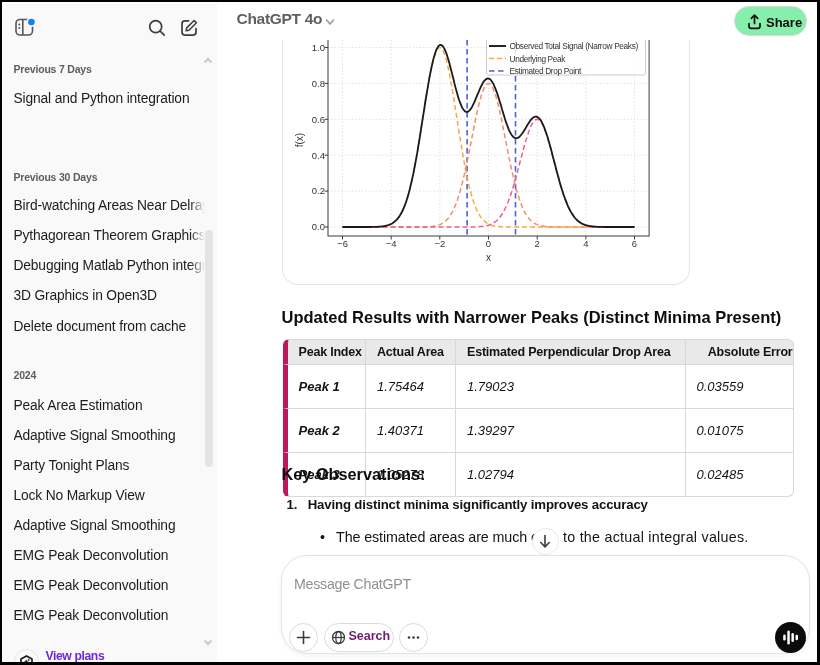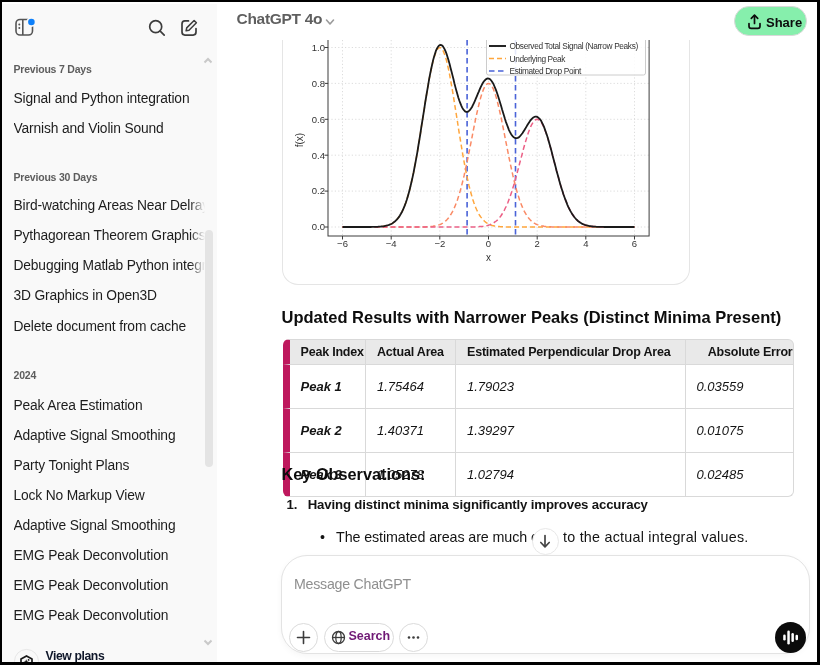--- a/index.html
+++ b/index.html
@@ -7,21 +7,21 @@
 .shead { position:absolute; left:13.5px; font-size:10.5px; font-weight:700; color:#5d5d5d; letter-spacing:-0.2px; }
 .sitem { position:absolute; left:13.5px; font-size:13.8px; letter-spacing:-0.15px; color:#1d1d1d; white-space:nowrap; max-width:193px; overflow:hidden; }
 .sfade { width:193px; -webkit-mask-image:linear-gradient(90deg,#000 176px,rgba(0,0,0,0) 191px); mask-image:linear-gradient(90deg,#000 176px,rgba(0,0,0,0) 191px); }
 .abs { position:absolute; }
 #topbar { position:absolute; left:217px; top:0; width:603px; height:40px; background:#fff; z-index:5; }
 #card { position:absolute; left:281.5px; top:36px; width:408px; height:248.5px; background:#fff; border:1px solid #e5e5e5; border-top:none; border-radius:0 0 16px 16px; }
 table { border-collapse:separate; border-spacing:0; position:absolute; left:282.5px; top:339px; width:511px; font-size:13px; color:#141414; }
 th,td { border-bottom:1px solid #d9d9d9; border-right:1px solid #d9d9d9; padding:0 0 0 11px; text-align:left; white-space:nowrap; }
 th { background:#e9e9e9; font-weight:700; height:26px; font-size:12.5px; letter-spacing:-0.2px; }
 td { height:44px;font-style:italic; }
-th:first-child, td:first-child { border-left:7px solid #be185d; }
+th:first-child, td:first-child { border-left:5px solid #be185d; }
 tr:first-child th { border-top:1px solid #d9d9d9; }
 tr:first-child th:first-child { border-top-left-radius:6px; }
 tr:first-child th:last-child { border-top-right-radius:6px;text-align:right; }
 tr:last-child td:first-child { border-bottom-left-radius:6px; }
 tr:last-child td:last-child { border-bottom-right-radius:6px; }
 td.b { font-weight:700; }
 </style></head><body>
 <div id="sidebar">
 <svg class="abs" style="left:14px;top:13px" width="22" height="22" viewBox="0 0 22 22">
 <rect x="2" y="2.5" width="16.5" height="15.5" rx="4" fill="none" stroke="#555" stroke-width="1.6"></rect>
@@ -34,21 +34,20 @@
 <svg class="abs" style="left:147px;top:14px" width="20" height="20" viewBox="0 0 20 20">
 <circle cx="8.7" cy="8.7" r="6" fill="none" stroke="#3d3d3d" stroke-width="1.7"></circle>
 <line x1="13.2" y1="13.2" x2="17.2" y2="17.2" stroke="#3d3d3d" stroke-width="1.7" stroke-linecap="round"></line>
 </svg>
 <svg class="abs" style="left:179px;top:14px" width="20" height="20" viewBox="0 0 20 20">
 <path d="M9.5 2.9 H5.9 C3.8 2.9 3 3.7 3 5.9 V14.1 C3 16.3 3.8 17.1 5.9 17.1 H14.1 C16.2 17.1 17 16.3 17 14.1 V10.5" fill="none" stroke="#3d3d3d" stroke-width="1.7" stroke-linecap="round"></path>
 <path d="M15.1 2.5 L17.4 4.8 L10 12.2 L7.1 12.8 L7.7 9.9 Z" fill="none" stroke="#3d3d3d" stroke-width="1.5" stroke-linejoin="round"></path>
 </svg>
 <div class="shead" style="top:58.5px">Previous 7 Days</div>
 <div class="sitem" style="top:87px">Signal and Python integration</div>
-<div class="sitem" style="top:117px">Varnish and Violin Sound</div>
 <div class="shead" style="top:166.5px">Previous 30 Days</div>
 <div class="sitem sfade" style="top:194px">Bird-watching Areas Near Delray</div>
 <div class="sitem sfade" style="top:224px">Pythagorean Theorem Graphics</div>
 <div class="sitem sfade" style="top:254px">Debugging Matlab Python integrat</div>
 <div class="sitem" style="top:284px">3D Graphics in Open3D</div>
 <div class="sitem" style="top:314.5px">Delete document from cache</div>
 <div class="shead" style="top:365px">2024</div>
 <div class="sitem" style="top:394px">Peak Area Estimation</div>
 <div class="sitem" style="top:424px">Adaptive Signal Smoothing</div>
 <div class="sitem" style="top:454px">Party Tonight Plans</div>
@@ -63,21 +62,21 @@
 <div class="abs" style="left:204.5px;top:226px;width:8.5px;height:237px;background:#e4e4e4;border-radius:4.25px"></div>
 <svg class="abs" style="left:202px;top:633px" width="12" height="10" viewBox="0 0 12 10">
       <path d="M2.5 3.5 L6 7 L9.5 3.5" fill="none" stroke="#c9c9c9" stroke-width="2"></path>
     </svg>
 <div class="abs" style="left:14px;top:645px;width:24.5px;height:24.5px;border:1px solid #e7e7e7;border-radius:50%;background:#f9f9f9"></div>
 <svg class="abs" style="left:20px;top:651px" width="13" height="14" viewBox="0 0 13 14">
 <path d="M6.5 0.9 L12 4 V10 L6.5 13.1 L1 10 V4 Z" fill="none" stroke="#1a1a1a" stroke-width="1.7" stroke-linejoin="round"></path>
 <path d="M6.2 4.2 L7 6.2 L9 7 L7 7.8 L6.2 9.8 L5.4 7.8 L3.4 7 L5.4 6.2 Z" fill="#1a1a1a"></path>
 <circle cx="8.6" cy="4.9" r="0.9" fill="#1a1a1a"></circle>
 </svg>
-<div class="abs" style="left:45.5px;top:644.5px;font-size:12.2px;font-weight:600;letter-spacing:-0.4px;color:#0f172a">View plans</div>
+<div class="abs" style="left:45.5px;top:644.5px;font-size:12.2px;font-weight:600;letter-spacing:-0.4px;color:#6d28d9">View plans</div>
 </div>
 <div id="topbar">
 <div class="abs" style="left:19.5px;top:10px;font-size:15.5px;font-weight:600;color:#5f5f5f;letter-spacing:-0.3px">ChatGPT 4o</div>
 <svg class="abs" style="left:106px;top:15px" width="14" height="14" viewBox="0 0 14 14">
       <path d="M3.5 5 L7 9 L10.5 5" fill="none" stroke="#9b9b9b" stroke-width="1.6" stroke-linecap="round" stroke-linejoin="round"></path>
     </svg>
 <div class="abs" style="left:517px;top:6px;width:73px;height:30px;border:1px solid #d9d9d9;border-radius:15px;background:#86efac">
 <svg class="abs" style="left:12px;top:7px" width="15" height="16" viewBox="0 0 15 16">
 <path d="M7.5 1.5 V9.5" stroke="#0d0d0d" stroke-width="1.7" fill="none" stroke-linecap="round"></path>
 <path d="M4.3 4.3 L7.5 1.2 L10.7 4.3" stroke="#0d0d0d" stroke-width="1.7" fill="none" stroke-linecap="round" stroke-linejoin="round"></path>

